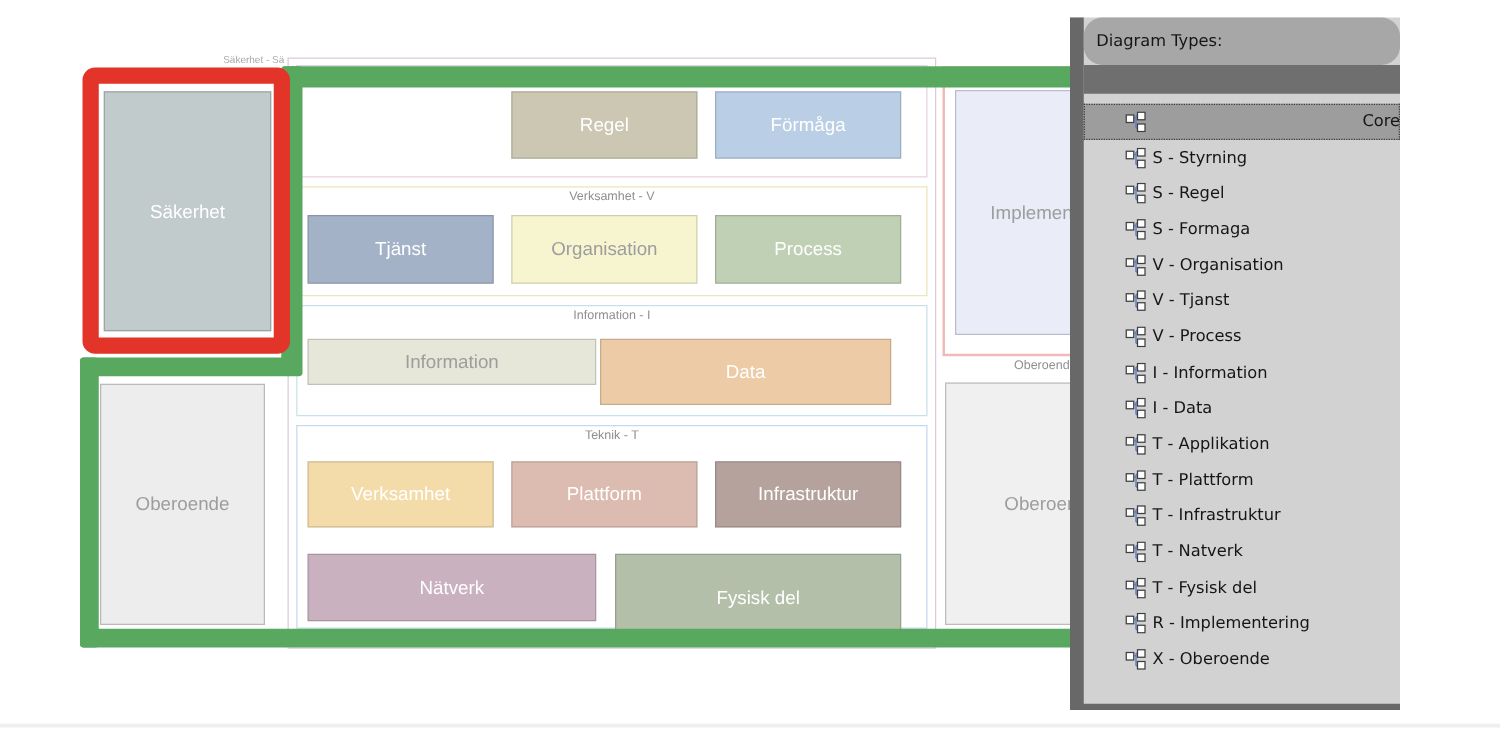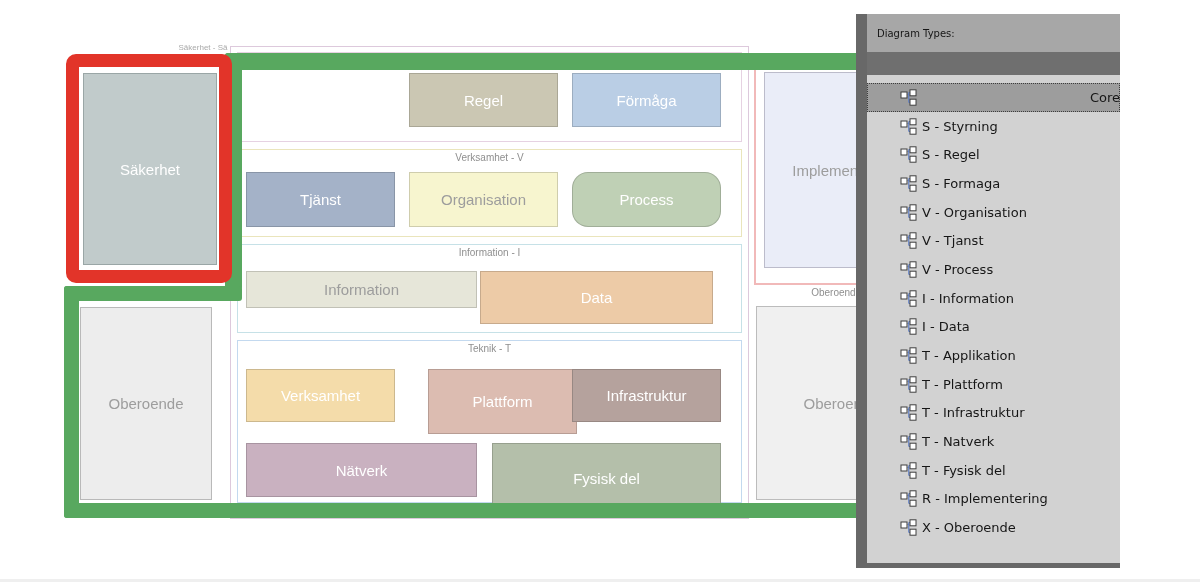--- a/index.html
+++ b/index.html
@@ -21,25 +21,25 @@
           font-size: 15px; color: #ffffff; border: 1px solid rgba(0,0,0,0.16); white-space: nowrap; }
   .mbox.graytext { color: #9d9d9d; }
 
   
   .b-sakerhet      { left: 83px;  top: 73px;  width: 134px; height: 192px; border-color: #9aa6a6; }
   .b-styrning      { left: 246px; top: 73px;  width: 149px; height: 54px; }
   .b-regel         { left: 409px; top: 73px;  width: 149px; height: 54px; }
   .b-formaga       { left: 572px; top: 73px;  width: 149px; height: 54px; }
   .b-tjanst        { left: 246px; top: 172px; width: 149px; height: 55px; }
   .b-organisation  { left: 409px; top: 172px; width: 149px; height: 55px; }
-  .b-process       { left: 572px; top: 172px; width: 149px; height: 55px; border-radius: 16px; }
+  .b-process       { left: 572px; top: 172px; width: 149px; height: 55px; }
   .b-information   { left: 246px; top: 271px; width: 231px; height: 37px; }
   .b-data          { left: 480px; top: 271px; width: 233px; height: 53px; }
   .b-applikation   { left: 246px; top: 369px; width: 149px; height: 53px; }
-  .b-plattform     { left: 409px; top: 369px; width: 149px; height: 65px; margin-left: 19px; }
+  .b-plattform     { left: 409px; top: 369px; width: 149px; height: 53px; }
   .b-infrastruktur { left: 572px; top: 369px; width: 149px; height: 53px; }
   .b-natverk       { left: 246px; top: 443px; width: 231px; height: 54px; }
   .b-fysiskdel     { left: 492px; top: 443px; width: 229px; height: 70px; }
   .b-oberoende-l   { left: 80px;  top: 307px; width: 132px; height: 193px; border-color: #b9b9b9; }
   .b-implementering{ left: 764px; top: 72px;  width: 160px; height: 196px; border-color: #bcbccb; }
   .b-oberoende-r   { left: 756px; top: 306px; width: 170px; height: 194px; border-color: #bcbcbc; }
 
   .impl-container { position: absolute; left: 754px; top: 53px; width: 180px; height: 232px;
                     border: 2px solid #f1b9b9; background: #ffffff; }
   .lbl-oberoende-x { position: absolute; left: 754px; top: 287px; width: 180px; text-align: center;
@@ -56,21 +56,21 @@
   .g-bottom    { left: 64px;  top: 503px; width: 798px; height: 15px; }
 
   .red-frame { position: absolute; left: 66px; top: 54px; width: 166px; height: 229px;
                border: 13px solid #e23429; border-radius: 10px; z-index: 4; }
 
   
   .panel { position: absolute; left: 856px; top: 14px; width: 264px; height: 554px; z-index: 10;
            background: #d2d2d2; border-left: 11px solid #686868; border-bottom: 5px solid #686868;
            font-family: "DejaVu Sans", sans-serif; color: #161616; }
   .panel-header { height: 38px; background: #a7a7a7; display: flex; align-items: center;
-                  padding-left: 10px; font-size: 10px; }
+                  padding-left: 10px; font-size: 13px; border-radius: 15px; }
   .panel-band { height: 23px; background: #6f6f6f; }
   .panel-list { padding-top: 8px; }
   .panel-item { display: flex; align-items: center; height: 28.7px; padding-left: 33px;
                 font-size: 13px; cursor: default; }
   .panel-item.selected { background: #9d9d9d; outline: 1px dotted #3c3c3c; outline-offset: -1px; justify-content: space-between; }
   .picon { width: 17px; height: 17px; margin-right: 5px; flex: 0 0 auto; }
 
   .bottom-divider { position: absolute; left: 0; top: 579px; width: 1200px; height: 3px;
                     background: #efefef; }
 </style>

